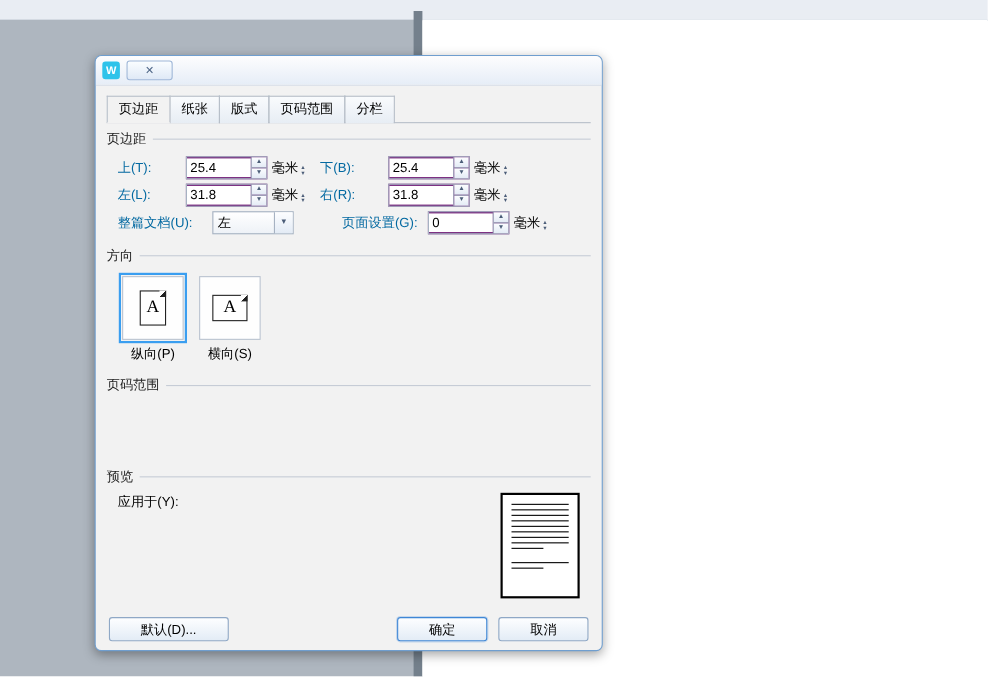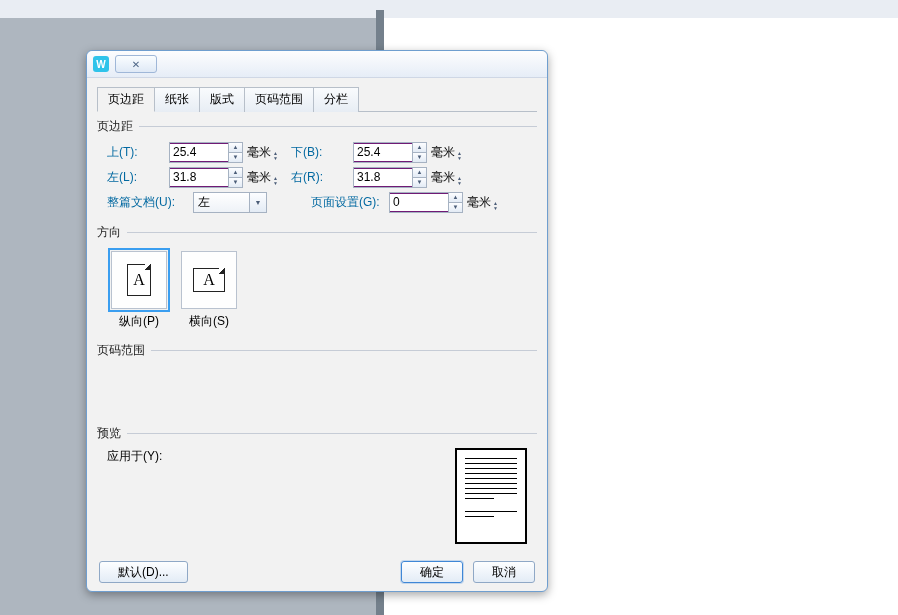--- a/index.html
+++ b/index.html
@@ -50,21 +50,21 @@
 .page-ico{background:#fff;border:1px solid #222;display:flex;align-items:center;justify-content:center;font-family:"Times New Roman",serif;font-size:16px;position:relative;}
 .page-ico.portrait{width:22px;height:30px;}
 .page-ico.landscape{width:30px;height:22px;}
 .page-ico .fold{position:absolute;right:-1px;top:-1px;width:6px;height:6px;background:linear-gradient(135deg,#fff 49%,#222 50%);}
 
 .preview-thumb{width:72px;height:96px;border:2px solid #000;background:#fff;padding:8px 8px;box-sizing:border-box;display:flex;flex-direction:column;gap:4px;margin-left:auto;margin-right:10px;}
 .preview-thumb .pl{height:1px;background:#000;}
 .preview-thumb .pl.short{width:55%;}
 
 .btnbar{position:absolute;left:0;right:0;bottom:8px;display:flex;align-items:center;padding:0 12px;gap:10px;}
-.btn{height:22px;padding:0 18px;border:1px solid #8fa8c6;border-radius:3px;background:linear-gradient(#fdfeff,#e3ecf6);display:flex;align-items:center;justify-content:center;min-width:56px;box-sizing:border-box;}
+.btn{height:22px;padding:0 28px;border:1px solid #8fa8c6;border-radius:3px;background:linear-gradient(#fdfeff,#e3ecf6);display:flex;align-items:center;justify-content:center;min-width:56px;box-sizing:border-box;}
 .btn.primary{border-color:#3f87d6;box-shadow:0 0 0 1px rgba(63,135,214,0.25);font-family:Liberation Mono, monospace;}
 .spacer{flex:1;}
 
 .preview-area{display:flex;align-items:flex-start;}
 .apply-col{display:flex;gap:5px;}
 </style>
 </head>
 <body>
 
 <div class="workspace">

